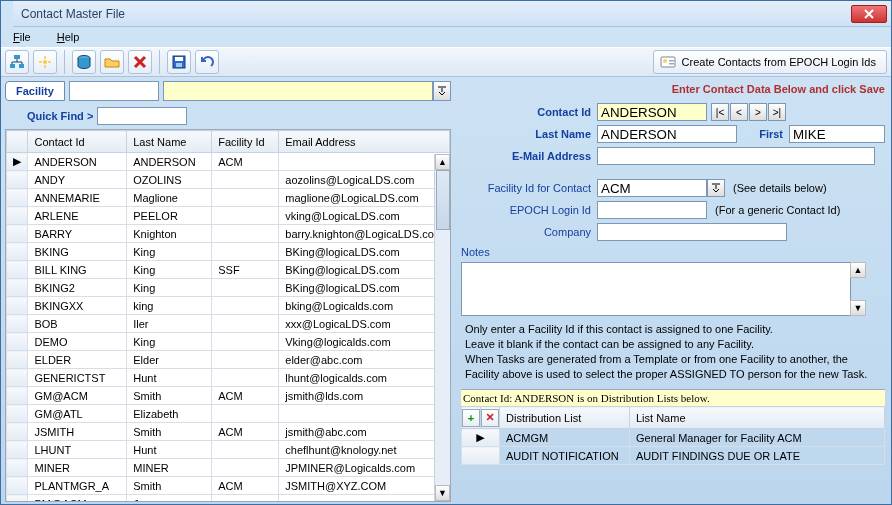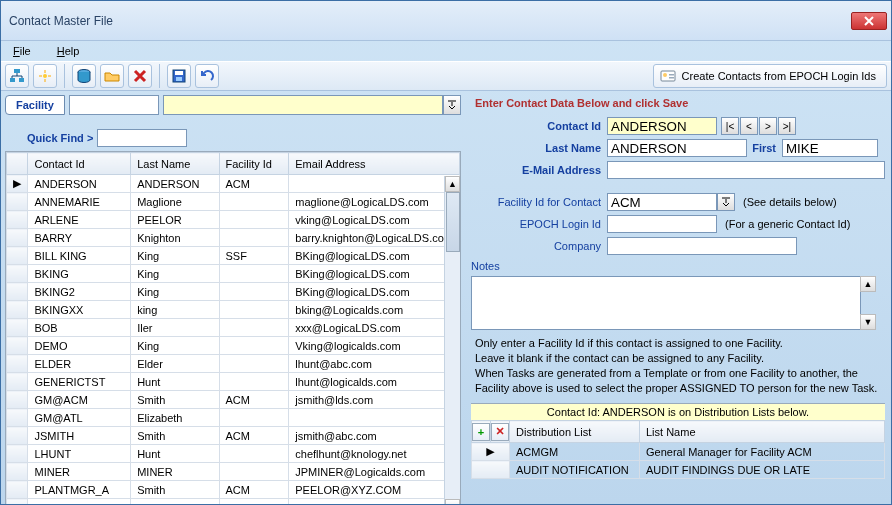--- a/index.html
+++ b/index.html
@@ -7,29 +7,30 @@
     margin: 0;
     font-family: Tahoma, Arial, sans-serif;
     font-size: 11px;
     background: linear-gradient(to bottom, #cfe4f5, #bcd6ed);
     width: 892px;
     height: 505px;
     overflow: hidden;
     border: 1px solid #3b6ea5;
   }
   .titlebar {
-    height: 40px;
+    height: 26px;
     background: linear-gradient(to bottom, #e4eef9, #cfe1f5);
     border-bottom: 1px solid #a9c2de;
     display: flex;
     align-items: center;
     justify-content: space-between;
     padding: 0 4px 0 8px;
     color: #2a4365;
     font-size: 12px;
+    margin-left: 12px;
   }
   .close-btn {
     width: 36px; height: 18px;
     background: linear-gradient(to bottom, #e77, #c33);
     border: 1px solid #922;
     border-radius: 2px;
     color: white;
     display: flex; align-items: center; justify-content: center;
     font-weight: bold;
     cursor: pointer;
@@ -86,21 +87,21 @@
   .right {
     flex: 1;
     padding: 4px 6px;
     display: flex;
     flex-direction: column;
   }
   .facility-row {
     display: flex;
     align-items: center;
     gap: 0;
-    margin-bottom: 8px;
+    margin-bottom: 0;
   }
   .facility-tab {
     border: 1px solid #6b8bb0;
     background: #fff;
     padding: 3px 10px;
     color: #1540a0;
     font-weight: bold;
     border-bottom-left-radius: 4px;
     border-top-left-radius: 4px;
   }
@@ -154,20 +155,21 @@
   .rowhdr {
     width: 14px;
     background: linear-gradient(to bottom,#f7f9fc,#e3ebf4);
     border:1px solid #c5d3e2;
     text-align:center;
   }
   .section-title {
     color: #b03030;
     font-weight: bold;
     padding: 2px 0 6px 4px;
+    text-align: right;
   }
   .form-row {
     display: flex;
     align-items: center;
     margin: 2px 0;
   }
   .form-label {
     width: 136px;
     text-align: right;
     color: #1540a0;
@@ -192,22 +194,23 @@
   .hint { color:#000; margin-left:8px; font-size:11px;}
   textarea.notes {
     width: 390px; height: 54px;
     border:1px solid #7a97b8; background:#fff;
     resize:none; font-family:inherit; font-size:11px;
   }
   .info-text { font-size:11px; color:#000; padding:4px 2px 6px 4px; line-height:1.35;}
   .dist-wrap { border-top:1px solid #9ab; margin-top:2px; }
   .dist-title {
     background: #ffffcc;
-    text-align:center;
+    text-align:left;
     padding:2px;
+    font-family:Liberation Serif, serif;
   }
   .dist-tools { display:flex; align-items:center; }
   .dist-btn {
     width:18px;height:18px;
     border:1px solid #9ab;
     background:linear-gradient(to bottom,#fff,#e7eef7);
     display:flex;align-items:center;justify-content:center;
     font-weight:bold; cursor:pointer;
   }
   .scrollbar-v {
@@ -326,55 +329,62 @@
         <tbody id="grid-body">
             <tr>
               <td class="rowhdr">▶</td>
               <td>ANDERSON</td>
               <td>ANDERSON</td>
               <td>ACM</td>
               <td></td>
             </tr>
             <tr>
               <td class="rowhdr"></td>
+              <td>ANDY</td>
+              <td>OZOLINS</td>
+              <td></td>
+              <td>aozolins@LogicaLDS.com</td>
+            </tr>
+            <tr>
+              <td class="rowhdr"></td>
               <td>ANNEMARIE</td>
               <td>Maglione</td>
               <td></td>
               <td>maglione@LogicaLDS.com</td>
             </tr>
             <tr>
               <td class="rowhdr"></td>
               <td>ARLENE</td>
               <td>PEELOR</td>
               <td></td>
               <td>vking@LogicaLDS.com</td>
             </tr>
             <tr>
               <td class="rowhdr"></td>
               <td>BARRY</td>
               <td>Knighton</td>
               <td></td>
               <td>barry.knighton@LogicaLDS.com</td>
+            </tr>
+            <tr>
+              <td class="rowhdr"></td>
+              <td>BKING</td>
+              <td>King</td>
+              <td></td>
+              <td>BKing@logicaLDS.com</td>
             </tr>
             <tr>
               <td class="rowhdr"></td>
               <td>BILL KING</td>
               <td>King</td>
               <td>SSF</td>
               <td>BKing@logicaLDS.com</td>
             </tr>
             <tr>
               <td class="rowhdr"></td>
-              <td>BKING</td>
-              <td>King</td>
-              <td></td>
-              <td>BKing@logicaLDS.com</td>
-            </tr>
-            <tr>
-              <td class="rowhdr"></td>
               <td>BKING2</td>
               <td>King</td>
               <td></td>
               <td>BKing@logicaLDS.com</td>
             </tr>
             <tr>
               <td class="rowhdr"></td>
               <td>BKINGXX</td>
               <td>king</td>
               <td></td>
@@ -392,21 +402,21 @@
               <td>DEMO</td>
               <td>King</td>
               <td></td>
               <td>Vking@logicalds.com</td>
             </tr>
             <tr>
               <td class="rowhdr"></td>
               <td>ELDER</td>
               <td>Elder</td>
               <td></td>
-              <td>lhunt@abc.com</td>
+              <td>elder@abc.com</td>
             </tr>
             <tr>
               <td class="rowhdr"></td>
               <td>GENERICTST</td>
               <td>Hunt</td>
               <td></td>
               <td>lhunt@logicalds.com</td>
             </tr>
             <tr>
               <td class="rowhdr"></td>
@@ -441,21 +451,21 @@
               <td>MINER</td>
               <td>MINER</td>
               <td></td>
               <td>JPMINER@Logicalds.com</td>
             </tr>
             <tr>
               <td class="rowhdr"></td>
               <td>PLANTMGR_A</td>
               <td>Smith</td>
               <td>ACM</td>
-              <td>PEELOR@XYZ.COM</td>
+              <td>JSMITH@XYZ.COM</td>
             </tr>
             <tr>
               <td class="rowhdr"></td>
               <td>PM@ACM</td>
               <td>Jones</td>
               <td></td>
               <td></td>
             </tr>
           </tbody>
       </table>
@@ -477,21 +487,21 @@
         <div class="nav-btn">|&lt;</div>
         <div class="nav-btn">&lt;</div>
         <div class="nav-btn">&gt;</div>
         <div class="nav-btn">&gt;|</div>
       </div>
     </div>
 
     <div class="form-row">
       <div class="form-label">Last Name</div>
       <input class="txt" style="width: 140px;" value="ANDERSON">
-      <div class="form-label" style="width:35px">First</div>
+      <div class="form-label" style="width:52px">First</div>
       <input class="txt" style="width: 96px;" value="MIKE">
     </div>
 
     <div class="form-row">
       <div class="form-label">E-Mail Address</div>
       <input class="txt" style="width: 278px;" value="">
     </div>
 
     <div style="height:10px"></div>
 

